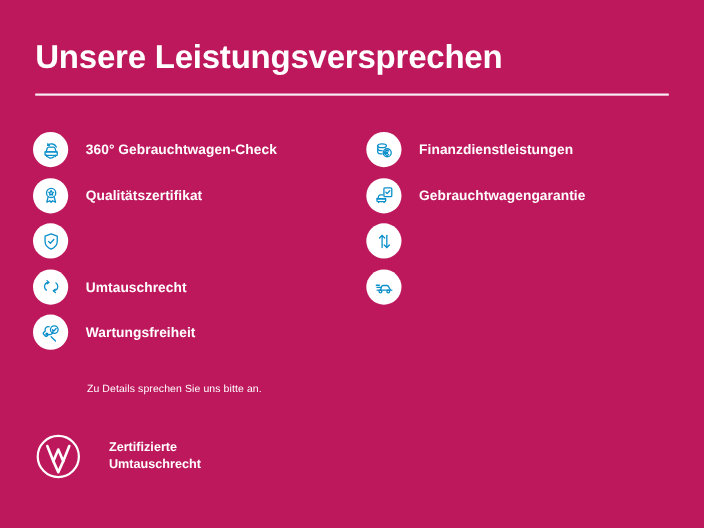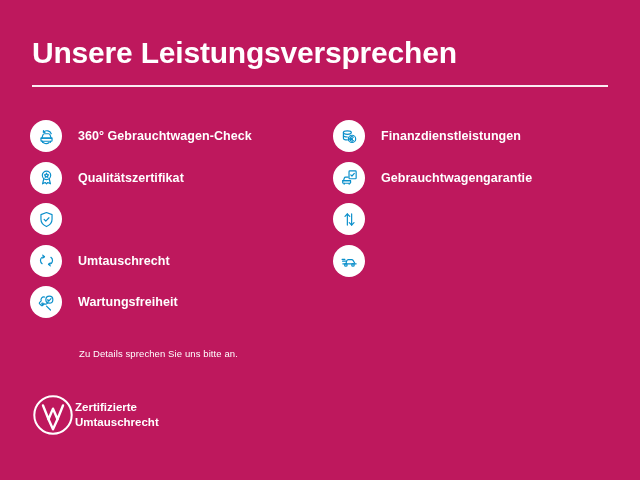--- a/index.html
+++ b/index.html
@@ -105,21 +105,21 @@
     width: 44px;
     height: 44px;
     flex: 0 0 44px;
   }
   .lockup .vw-mark svg {
     width: 44px;
     height: 44px;
     display: block;
   }
   .lockup .vw-words {
-    margin-left: 0;
+    margin-left: 24px;
     font-size: 11.5px;
     font-weight: bold;
     color: #FFFFFF;
     line-height: 1.32;
     white-space: nowrap;
   }
 </style>
 </head>
 <body>
 

